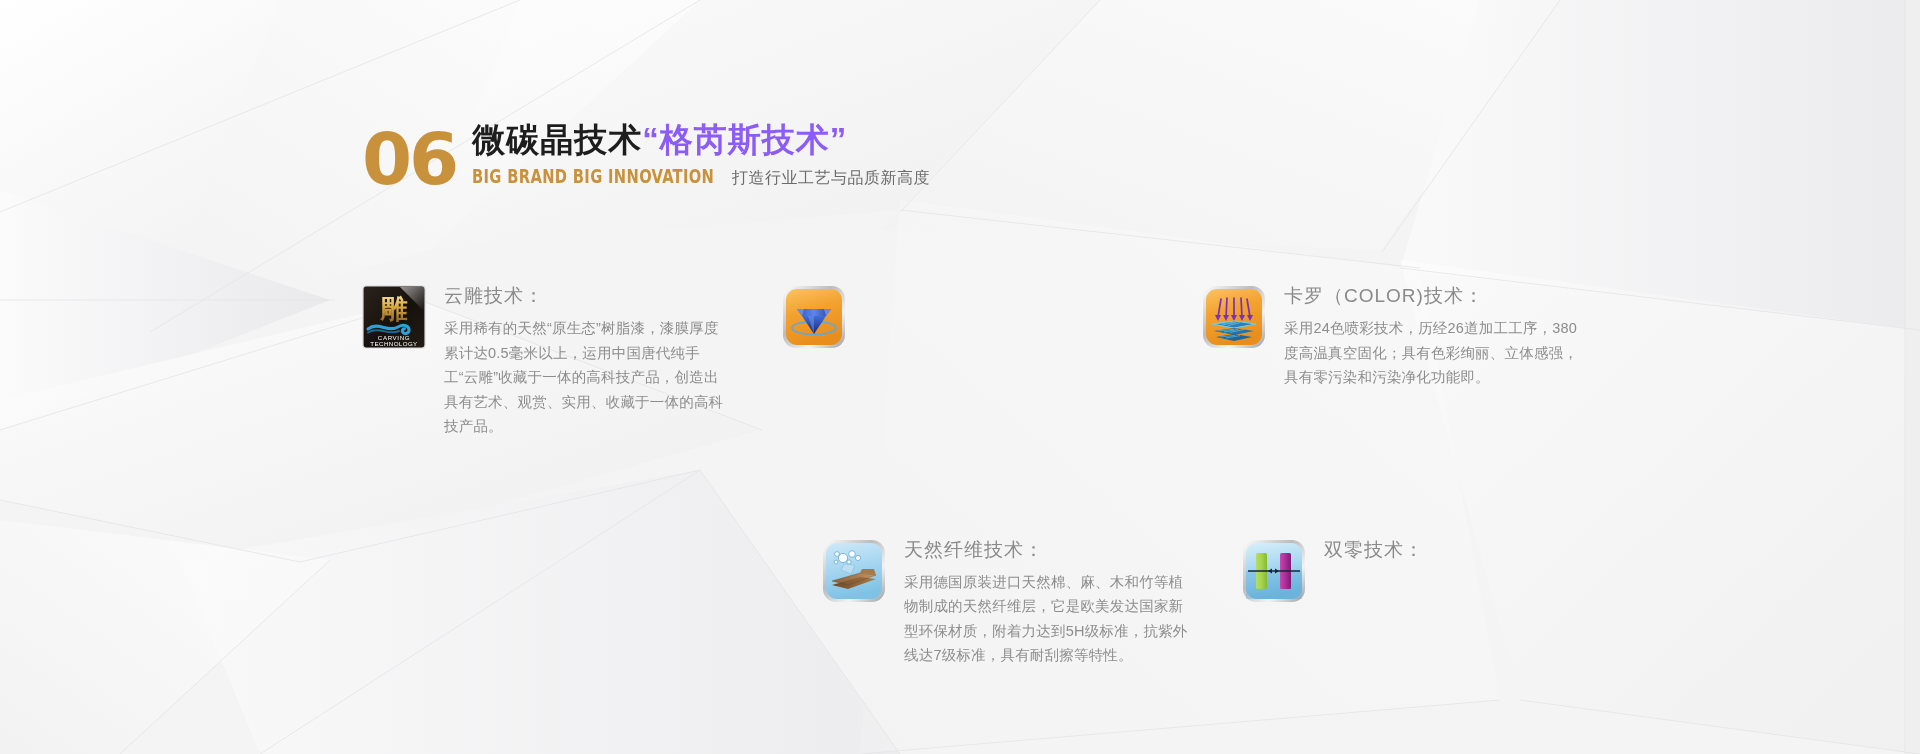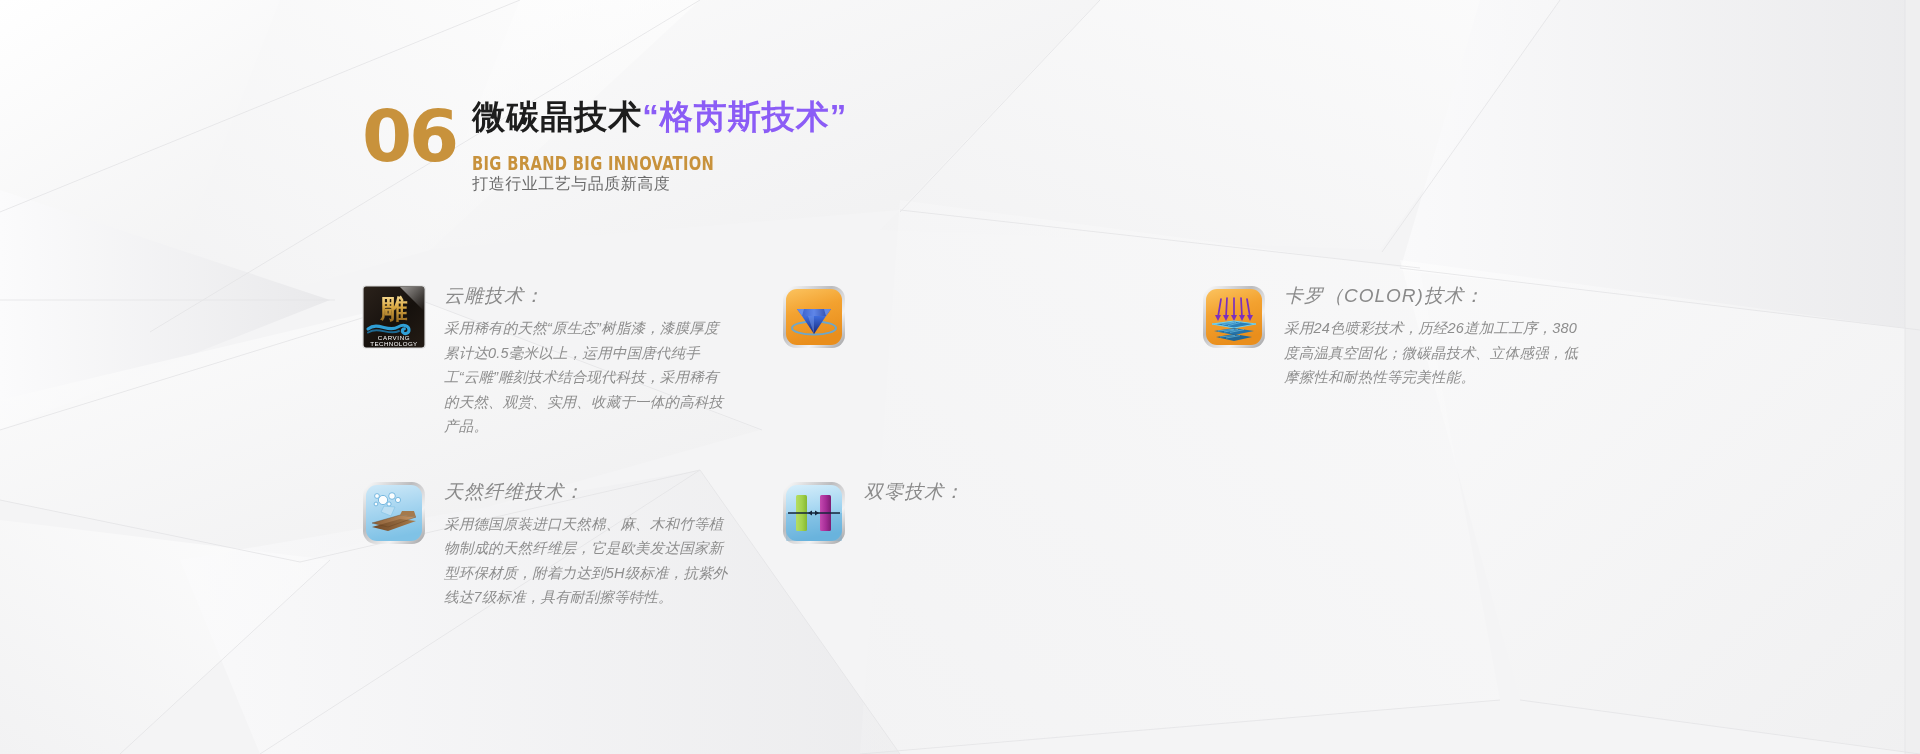--- a/index.html
+++ b/index.html
@@ -11,54 +11,54 @@
     position:relative;
   }
 
   
   #bg{position:absolute;inset:0;overflow:hidden;background:#f6f6f7;}
   #bg svg{display:block;width:1920px;height:754px;}
 
   #page{position:absolute;inset:0;}
 
   
-  .header{position:absolute;left:362px;top:97px;display:flex;align-items:flex-start;}
+  .header{position:absolute;left:362px;top:120px;display:flex;align-items:flex-start;}
   .num06{
     font-family:"DejaVu Sans",sans-serif;
     font-size:72px;line-height:62px;font-weight:bold;
     color:#c8923c;letter-spacing:-3px;
     margin-right:16px;margin-top:8px;
   }
   .head-right{display:flex;flex-direction:column;}
   .title-line{
     font-size:33px;line-height:40px;font-weight:bold;
     white-space:nowrap;letter-spacing:1px;
   }
   .t-black{color:#1d1d1d;}
   .t-gold{color:#8b5cf6;}
-  .sub-line{display:flex;align-items:baseline;margin-top:15px;white-space:nowrap;flex-direction:column;}
+  .sub-line{display:flex;align-items:baseline;margin-top:5px;white-space:nowrap;}
   .sub-en{
     font-family:"DejaVu Sans Condensed","DejaVu Sans",sans-serif;
     font-size:19px;font-weight:bold;color:#c8923c;
     letter-spacing:0.4px;
     transform:scaleX(0.86);transform-origin:left center;
   }
   .sub-cn{font-size:16px;color:#6b6b6b;margin-left:-22px;letter-spacing:0.5px;}
 
   
   .grid{position:absolute;left:362px;top:285px;width:1300px;}
   .row{display:flex;}
-  .row.r2{margin-top:42px;}
+  .row.r2{margin-top:100px;justify-content:flex-end;}
   .card{display:flex;align-items:flex-start;width:420px;}
   .card.c3{width:380px;}
 
   .icon-wrap{flex:0 0 auto;width:64px;height:64px;margin-right:18px;}
   .icon-wrap svg{display:block;width:64px;height:64px;}
 
-  .card-body{flex:1 1 auto;padding-top:0px;font-style:italic;}
+  .card-body{flex:1 1 auto;padding-top:0px;}
   .card-title{
     font-size:19px;color:#8a8a8a;letter-spacing:1px;
     line-height:22px;margin-bottom:9px;white-space:nowrap;
   }
   .card-text{
     font-size:14.5px;color:#8d8d8d;line-height:24.5px;
     letter-spacing:0.2px;
   }
   .c1 .card-text,.c4 .card-text{width:285px;}
   .c2 .card-text,.c5 .card-text{width:290px;}
@@ -158,21 +158,21 @@
             <text x="32" y="33" text-anchor="middle" font-size="27" font-weight="bold" font-family="'DejaVu Sans',sans-serif" fill="url(#cvGold)">雕</text>
             <path d="M6,44 C16,36 26,48 36,42 C42,38.5 47,41 47,45 C47,48.5 43,49.5 41,47.5
                      C39.6,46.1 40.4,43.8 42.4,43.9" fill="none" stroke="#2f9fd6" stroke-width="3.1" stroke-linecap="round"></path>
             <path d="M6,47.5 C17,41 27,51 37,46" fill="none" stroke="#1f7fb5" stroke-width="2" stroke-linecap="round" opacity=".8"></path>
             <text x="32" y="55" text-anchor="middle" font-size="6.2" letter-spacing="0.6" font-family="'Liberation Sans',sans-serif" fill="#ffffff">CARVING</text>
             <text x="32" y="61" text-anchor="middle" font-size="6.2" letter-spacing="0.4" font-family="'Liberation Sans',sans-serif" fill="#ffffff">TECHNOLOGY</text>
           </svg>
         </div>
         <div class="card-body">
           <div class="card-title">云雕技术：</div>
-          <div class="card-text">采用稀有的天然“原生态”树脂漆，漆膜厚度累计达0.5毫米以上，运用中国唐代纯手工“云雕”雕刻技术结合现代科技，采用稀有的天然、观赏、实用、收藏于一体的高科技产品。</div>
+          <div class="card-text">采用稀有的天然“原生态”树脂漆，漆膜厚度累计达0.5毫米以上，运用中国唐代纯手工“云雕”收藏于一体的高科技产品，创造出具有艺术、观赏、实用、收藏于一体的高科技产品。</div>
         </div>
       </div>
 
       <div class="card c2">
         <div class="icon-wrap">
           <svg viewBox="0 0 64 64">
             <defs>
               <linearGradient id="orBg" x1="0" y1="0" x2="0.3" y2="1">
                 <stop offset="0%" stop-color="#fbc35f"></stop>
                   <stop offset="45%" stop-color="#f3a230"></stop>
@@ -238,21 +238,21 @@
                   <path d="M22,47 L36,44.4"></path>
                   <path d="M28,47.4 L42,44.6"></path>
                 <path d="M18,52 L33,50.4"></path>
                   <path d="M24,53 L38,50.6"></path>
               </g>
             </g>
           </svg>
         </div>
         <div class="card-body">
           <div class="card-title">卡罗（COLOR)技术：</div>
-          <div class="card-text">采用24色喷彩技术，历经26道加工工序，380度高温真空固化；微碳晶技术、立体感强，低摩擦性和耐热性等完美性能。</div>
+          <div class="card-text">采用24色喷彩技术，历经26道加工工序，380度高温真空固化；具有色彩绚丽、立体感强，具有零污染和污染净化功能即。</div>
         </div>
       </div>
 
     </div>
 
     <div class="row r2">
 
       <div class="card c4">
         <div class="icon-wrap">
           <svg viewBox="0 0 64 64">

